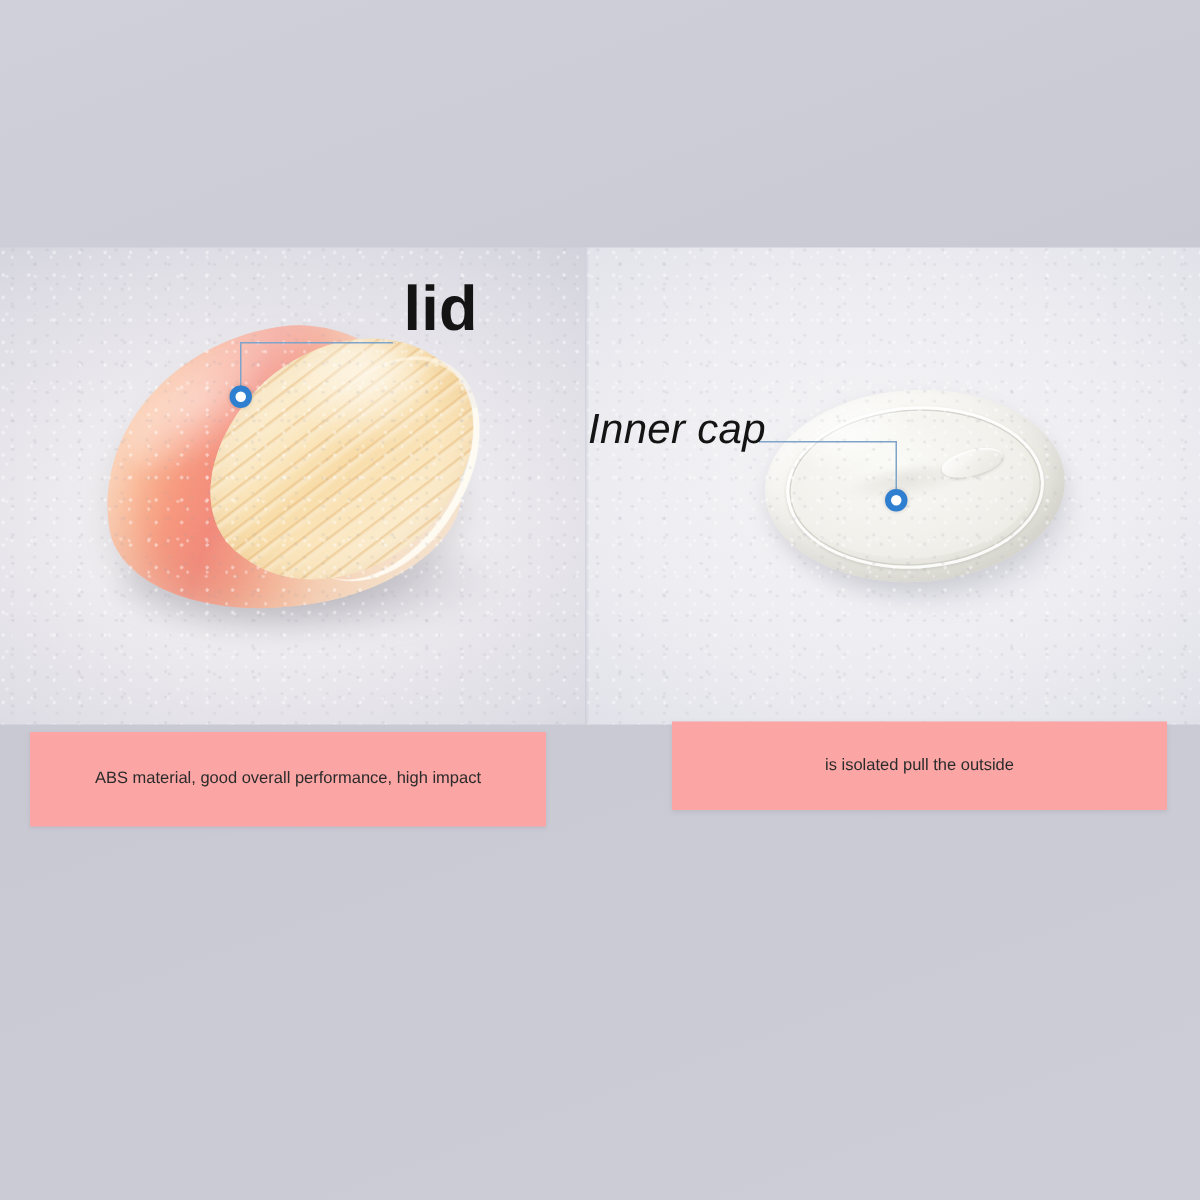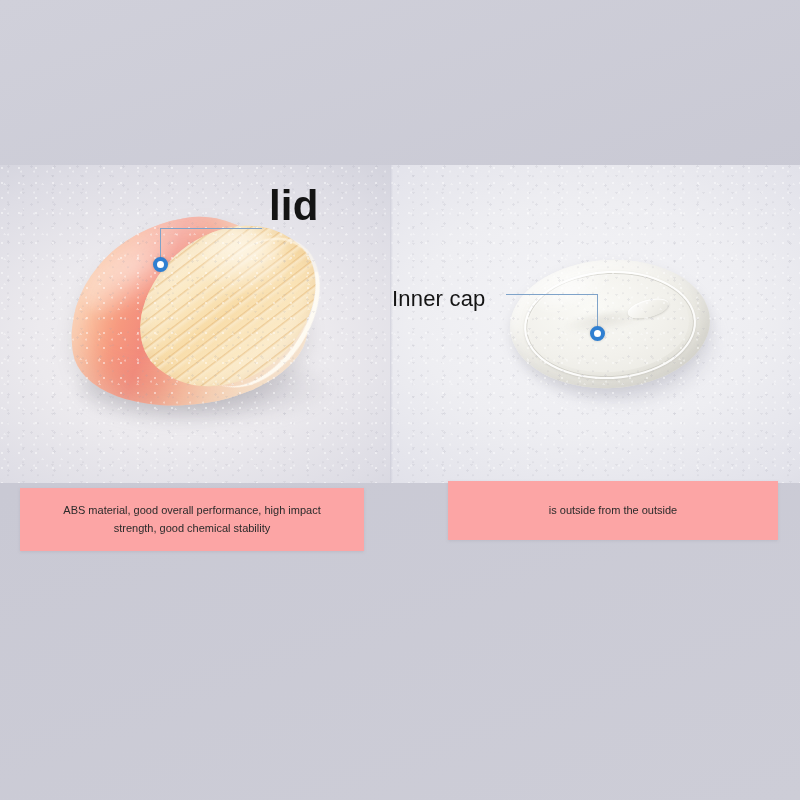--- a/index.html
+++ b/index.html
@@ -290,24 +290,25 @@
   }
   .label-lid {
     left: 269px;
     top: 185px;
     font-size: 42px;
     line-height: 1;
     font-weight: 700;
   }
   .label-inner-cap {
     left: 392px;
-    top: 288px;
-    font-size: 22px;
+    top: 272px;
+    font-size: 28px;
     line-height: 1;
     font-weight: 400;
+    font-style: italic;
   }
 
   
   .caption {
     position: absolute;
     background: #fca5a5;
     color: #2b2b2b;
     text-align: center;
     font-size: 11px;
     line-height: 1.62;
@@ -374,21 +375,20 @@
 <div class="callout-label label-lid">lid</div>
 
 <div class="callout-line h" style="left:506px; top:294px; width:92px;"></div>
 <div class="callout-line v" style="left:597px; top:294px; height:38px;"></div>
 <div class="callout-dot" style="left:590px; top:326px;"></div>
 <div class="callout-label label-inner-cap">Inner cap</div>
 
 <div class="caption caption-left">
   <div>
     <span>ABS material, good overall performance, high impact</span>
-    <span>strength, good chemical stability</span>
   </div>
 </div>
 
 <div class="caption caption-right">
   <div>
-    <span>is outside from the outside</span>
+    <span>is isolated pull the outside</span>
   </div>
 </div>
 
 </body></html>

